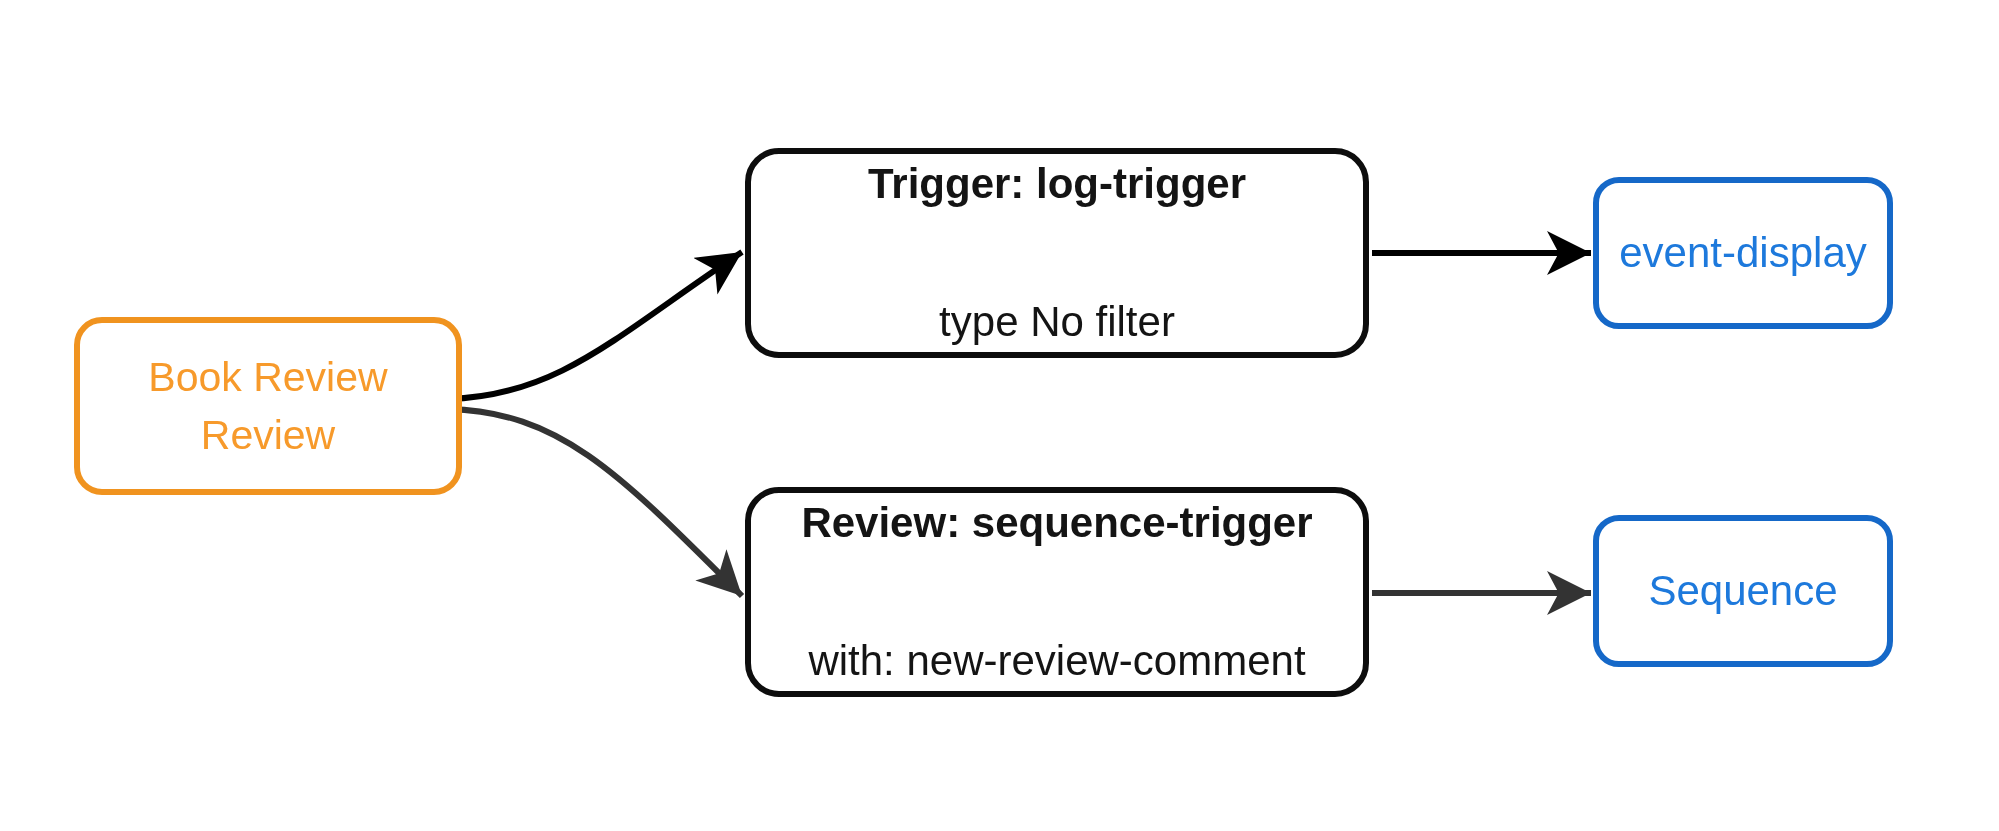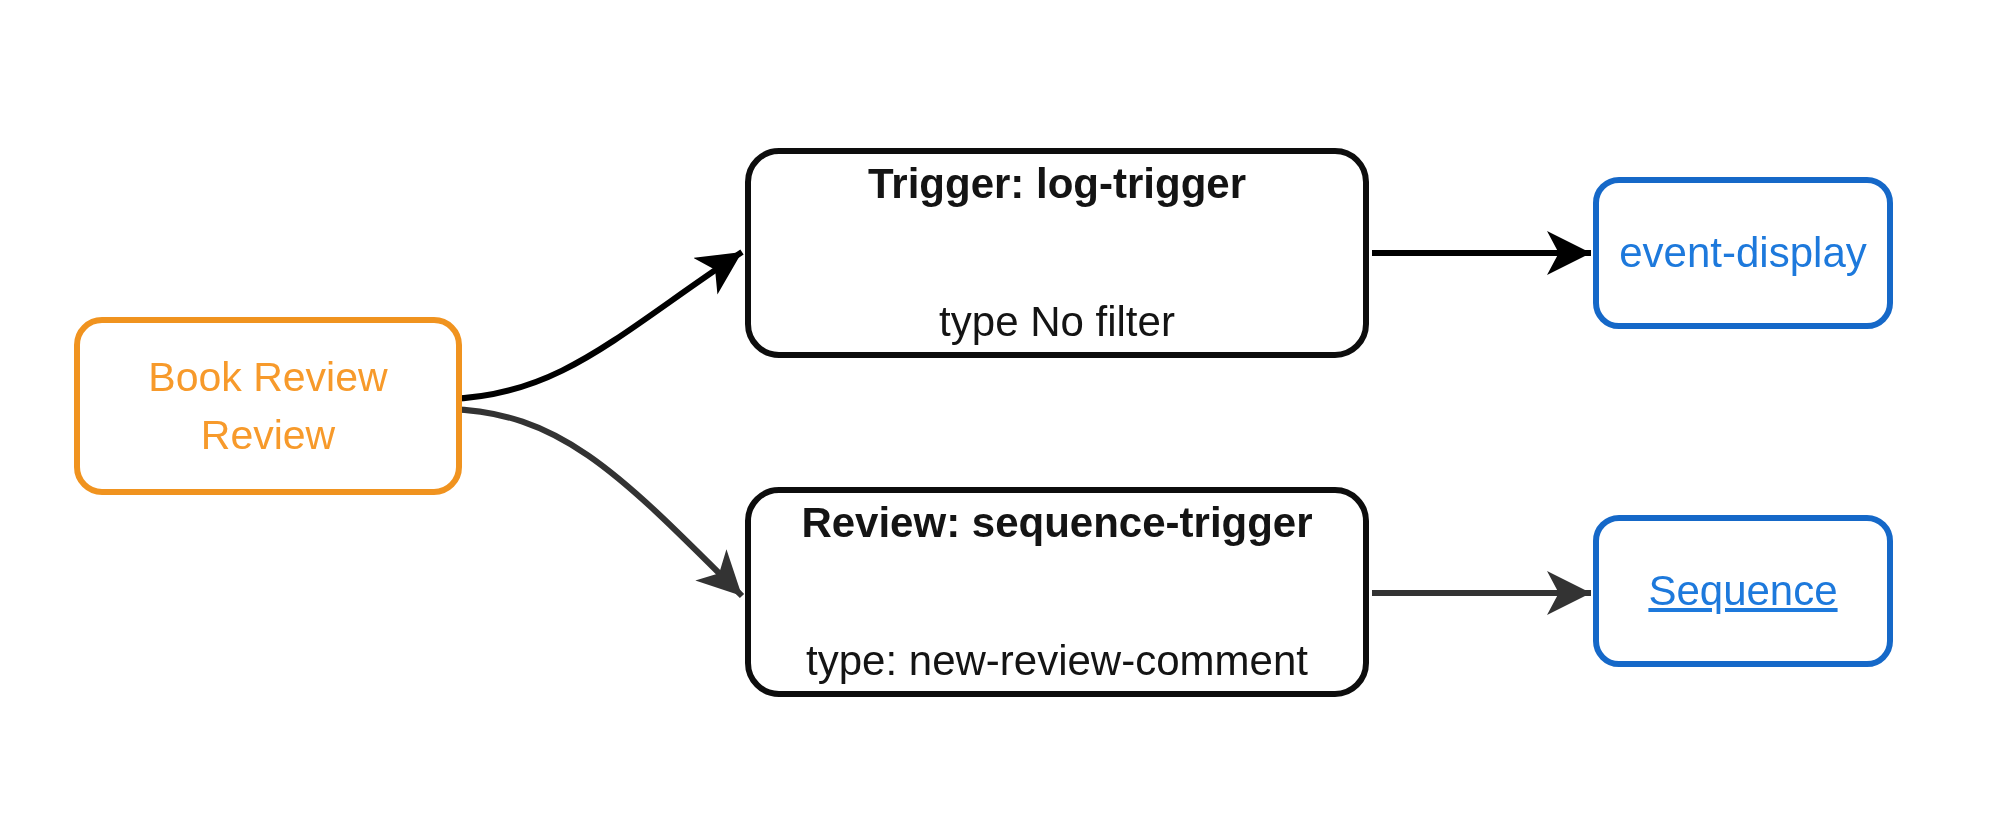--- a/index.html
+++ b/index.html
@@ -57,21 +57,21 @@
   .node-trigger-2 { top: 487px; }
 
   .node-target {
     left: 1593px; width: 300px; height: 152px;
     border: 6px solid var(--blue_border, #1568C8);
     border-radius: 26px;
     color: var(--blue_text, #1D79DC);
     font-size: 42px;
   }
   .node-target-1 { top: 177px; }
-  .node-target-2 { top: 515px; text-decoration: underline; }
+  .node-target-2 { top: 515px; }
 </style>
 </head>
 <body>
 
 <div id="canvas">
 
   <svg id="edge-layer">
     <defs>
       <marker id="ah-black" viewBox="0 0 12 12" markerWidth="44" markerHeight="44" refX="12" refY="6" orient="auto" markerUnits="userSpaceOnUse">
         <path class="ah-black" d="M0,0 L12,6 L0,12 L3.2,6 Z"></path>
@@ -91,21 +91,21 @@
     <div class="line">Review</div>
   </div>
 
   <div class="node node-trigger node-trigger-1">
     <div class="line title">Trigger: log-trigger</div>
     <div class="line">type No filter</div>
   </div>
 
   <div class="node node-trigger node-trigger-2">
     <div class="line title">Review: sequence-trigger</div>
-    <div class="line">type: new-review-comment</div>
+    <div class="line">with: new-review-comment</div>
   </div>
 
   <div class="node node-target node-target-1">
     <div class="line">event-display</div>
   </div>
 
   <div class="node node-target node-target-2">
     <div class="line">Sequence</div>
   </div>
 

